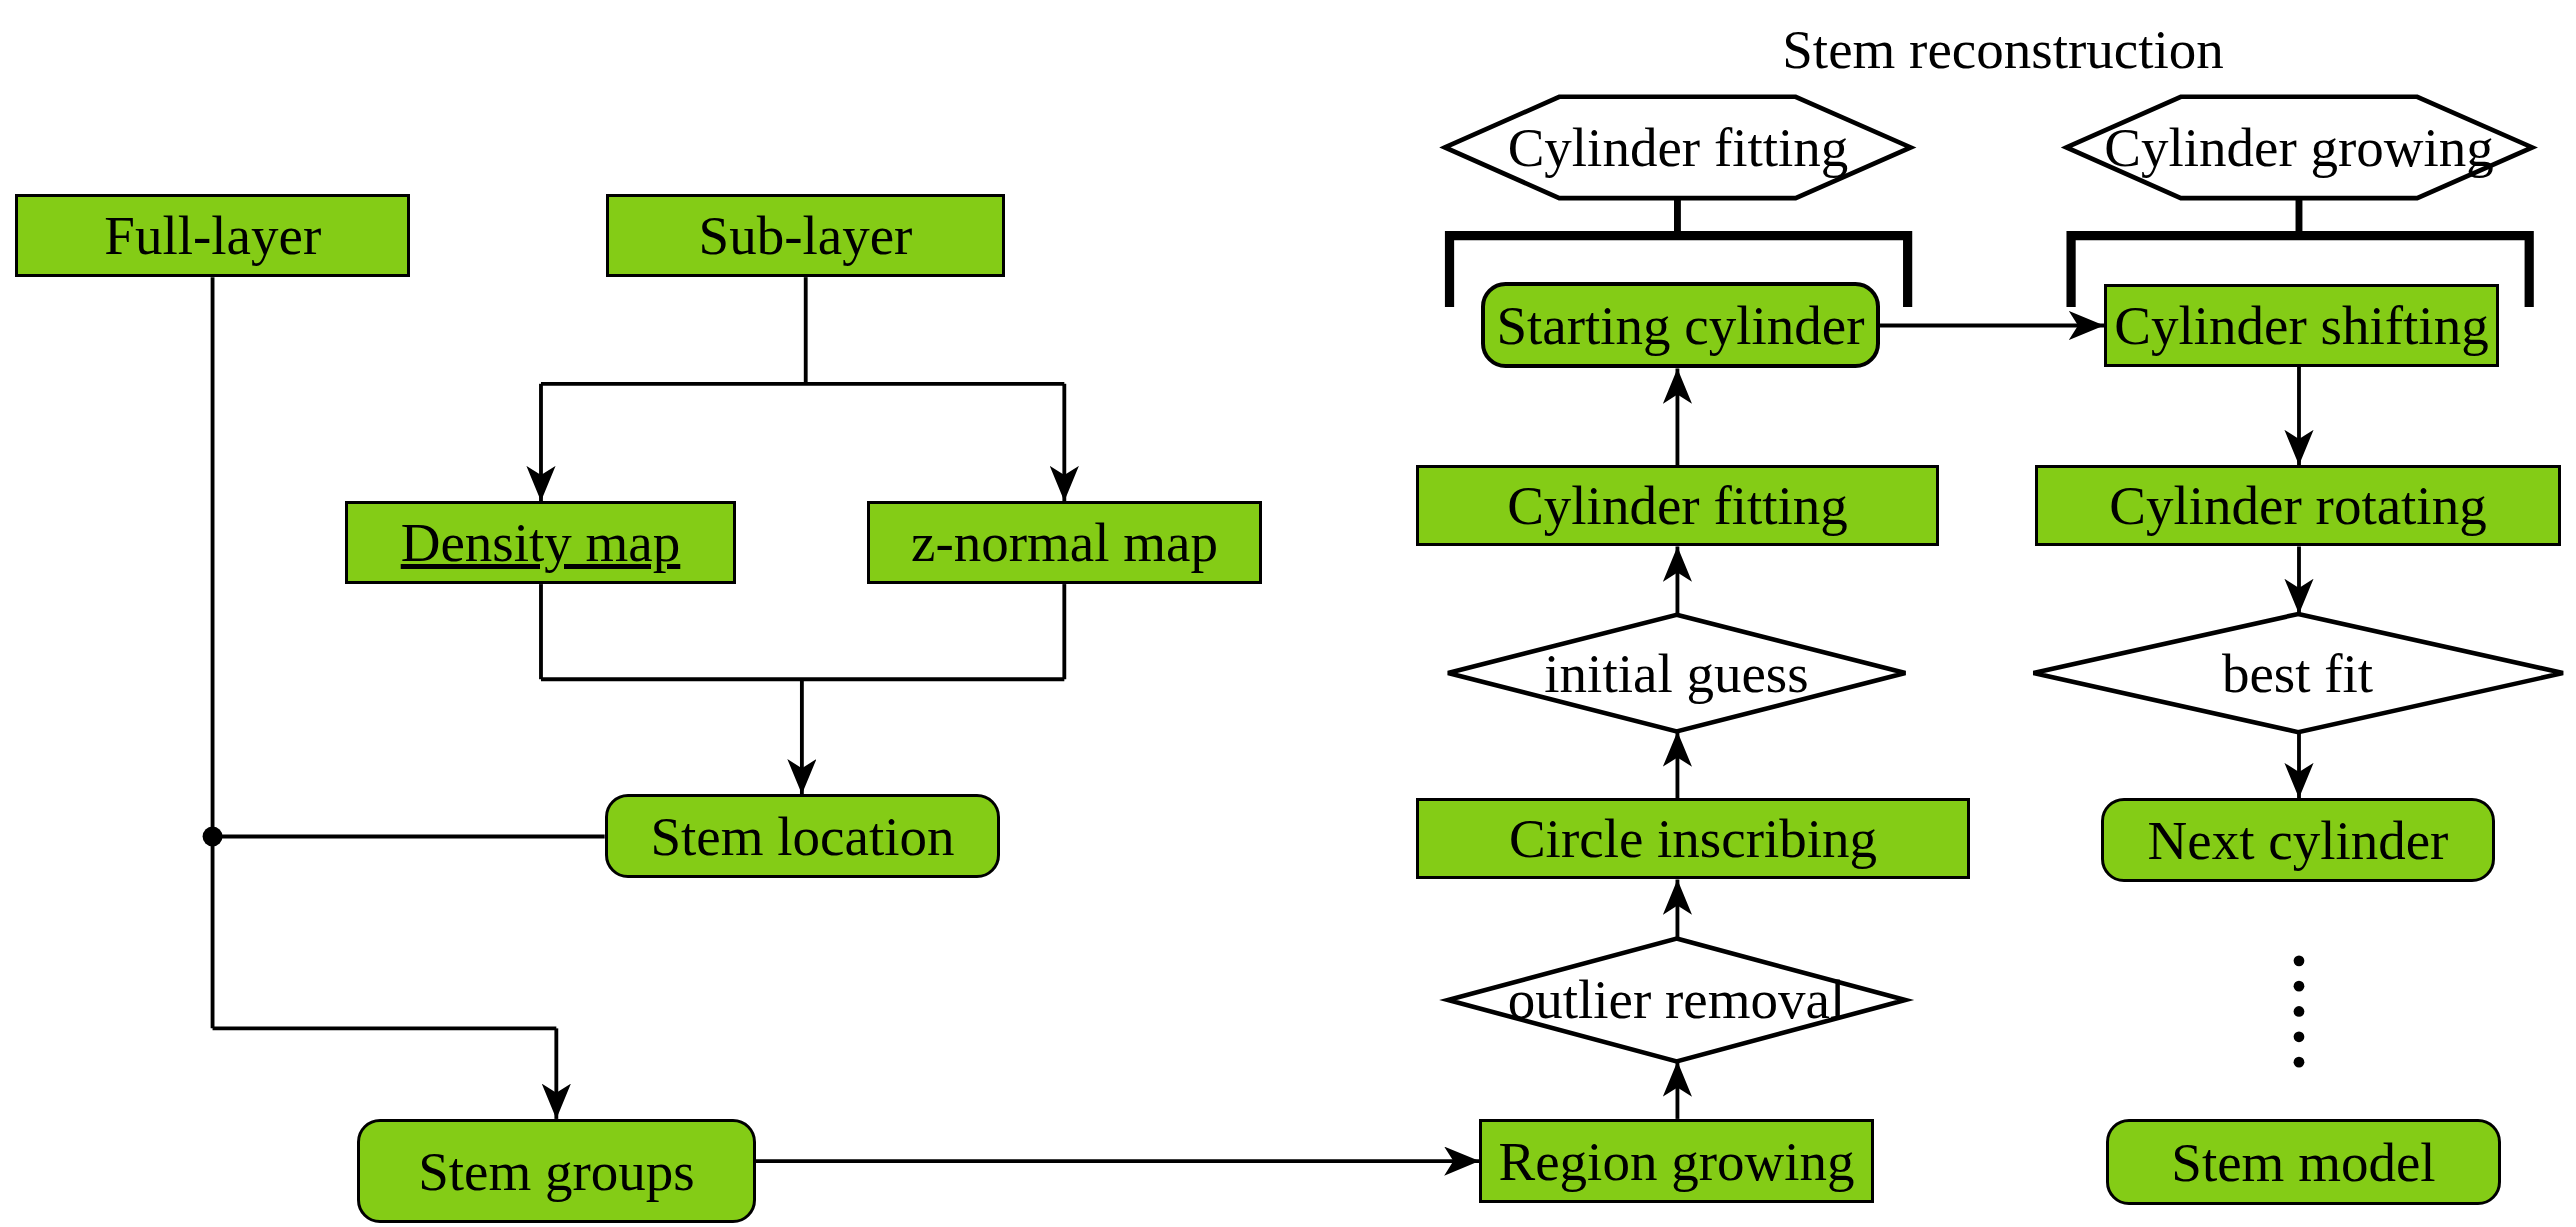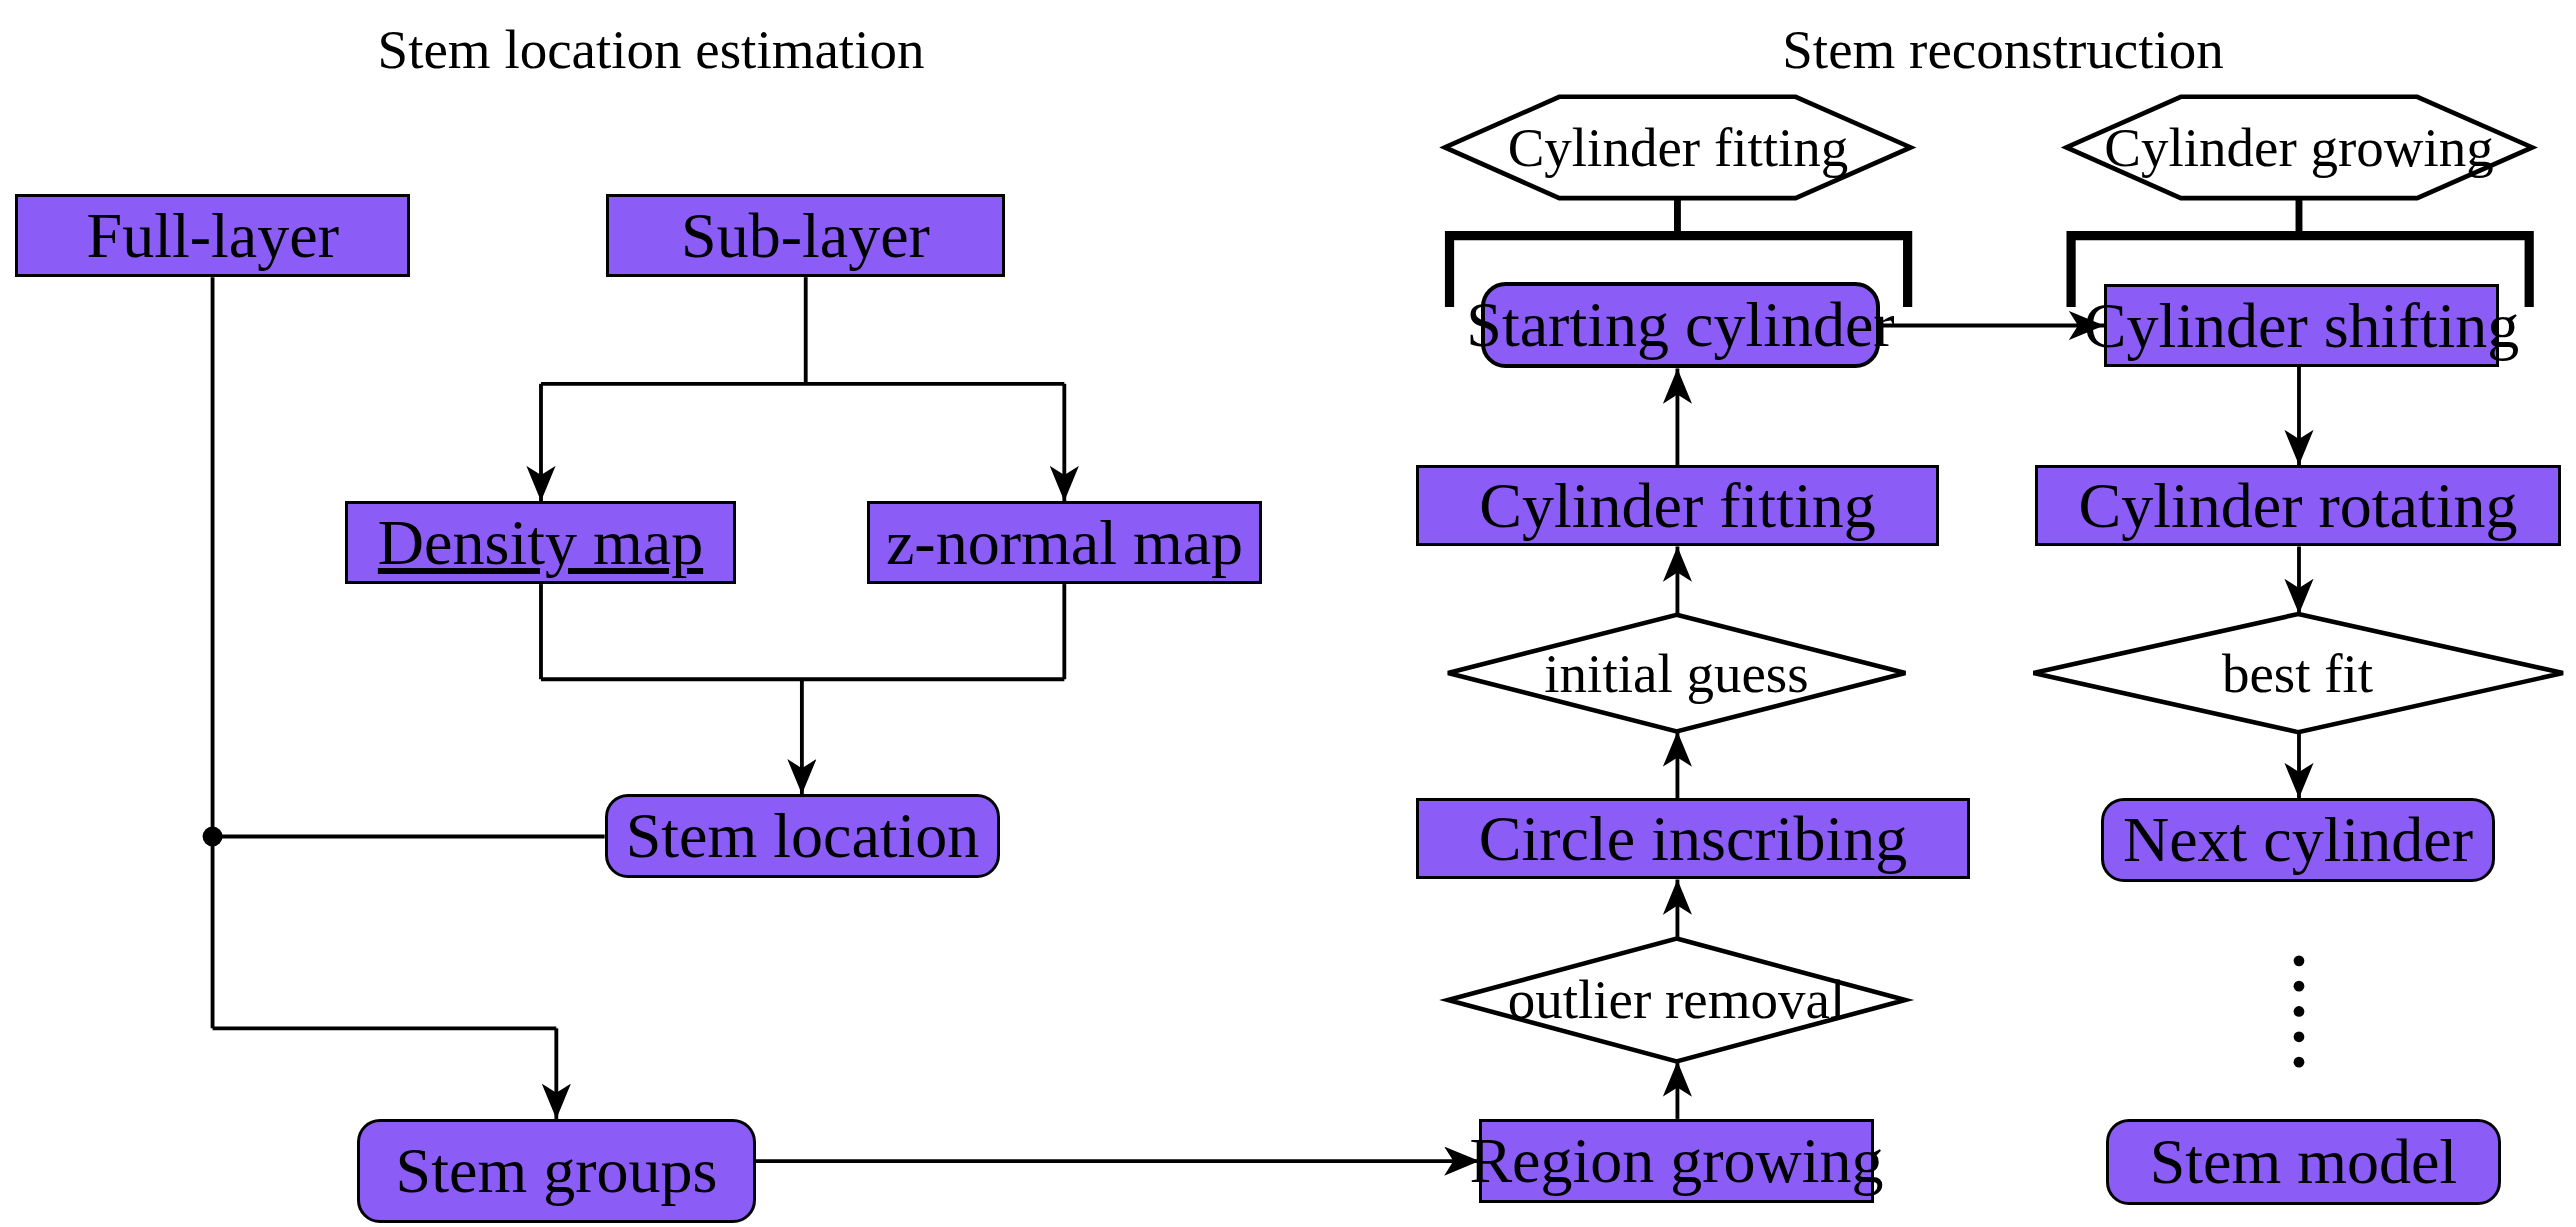--- a/index.html
+++ b/index.html
@@ -16,25 +16,25 @@
     position: absolute;
     left: 0; top: 0;
     width: 2576px; height: 1228px;
     z-index: 0;
   }
   .node {
     position: absolute;
     display: flex;
     align-items: center;
     justify-content: center;
-    font-size: 64px;
+    font-size: 55px;
     line-height: 1;
     white-space: nowrap;
     box-sizing: border-box;
-    background: #8b5cf6;
+    background: #84cc16;
     z-index: 1;
   }
   .rect  { border: 3.8px solid #000000; }
   .round { border: 3.8px solid #000000; border-radius: 23px; }
   .round-thick { border: 4.6px solid #000000; border-radius: 24.6px; }
   .shape-label {
     position: absolute;
     display: flex;
     align-items: center;
     justify-content: center;
@@ -108,21 +108,20 @@
 
     <g>
       <circle cx="2996" cy="1252" r="7" fill="#000"></circle>
       <circle cx="2996" cy="1285" r="7" fill="#000"></circle>
       <circle cx="2996" cy="1318" r="7" fill="#000"></circle>
       <circle cx="2996" cy="1351" r="7" fill="#000"></circle>
       <circle cx="2996" cy="1384" r="7" fill="#000"></circle>
     </g>
   </svg>
 
-  <div class="title" style="left:651px;">Stem location estimation</div>
   <div class="title" style="left:2003px;">Stem reconstruction</div>
 
   <div class="node rect" style="left:15.3px;   top:194px;  width:395px; height:83px;">
       <span>Full-layer</span>
     </div>
   <div class="node rect" style="left:606px;  top:194px;  width:399px; height:83px;">
       <span>Sub-layer</span>
     </div>
   <div class="node rect" style="left:345px;  top:501px;  width:391px; height:83px;text-decoration:underline;">
       <span>Density map</span>

